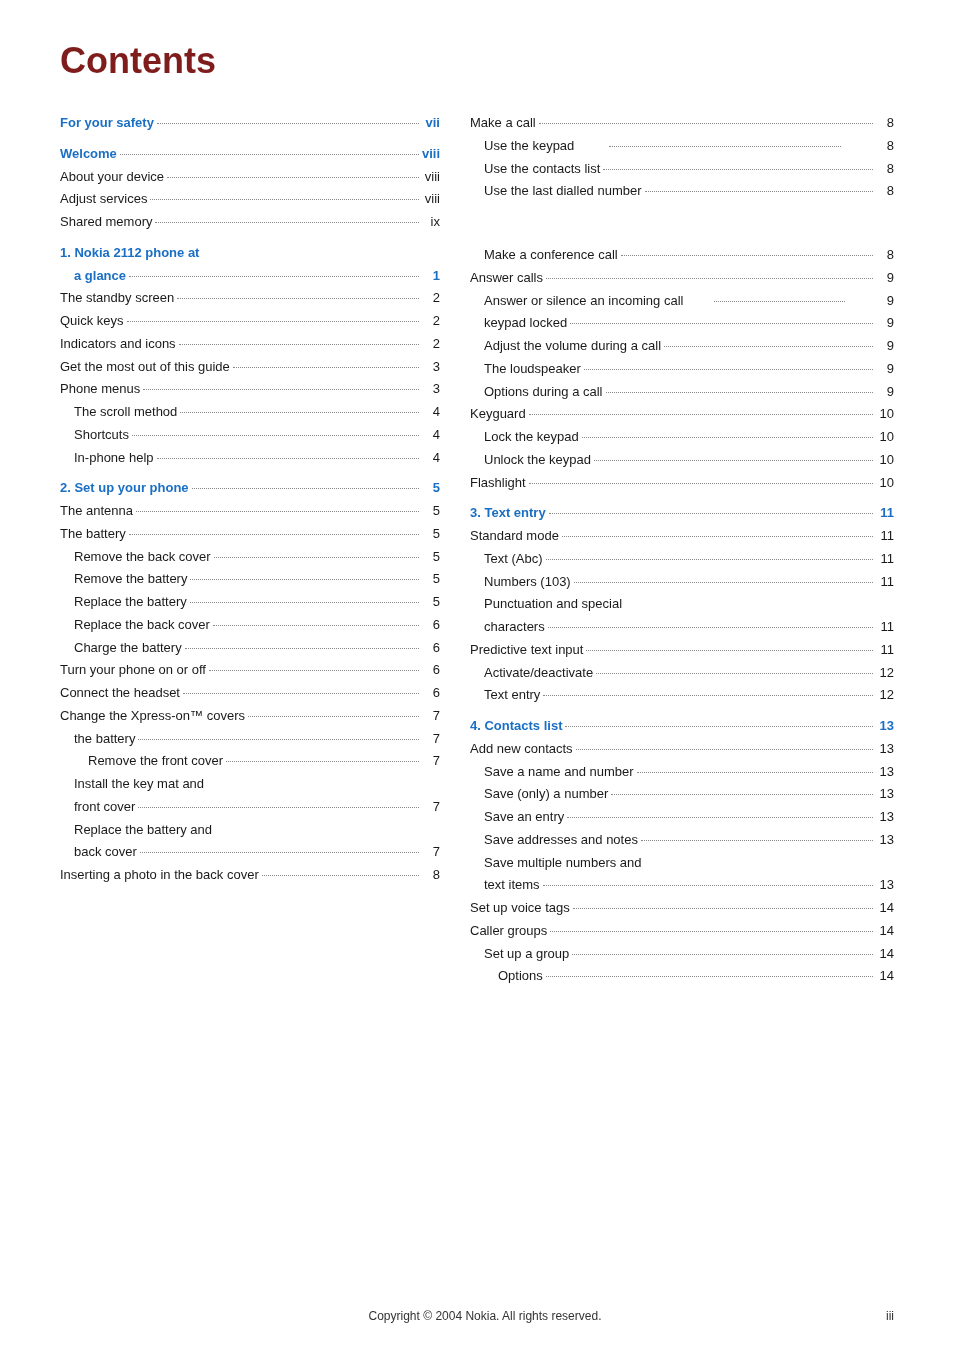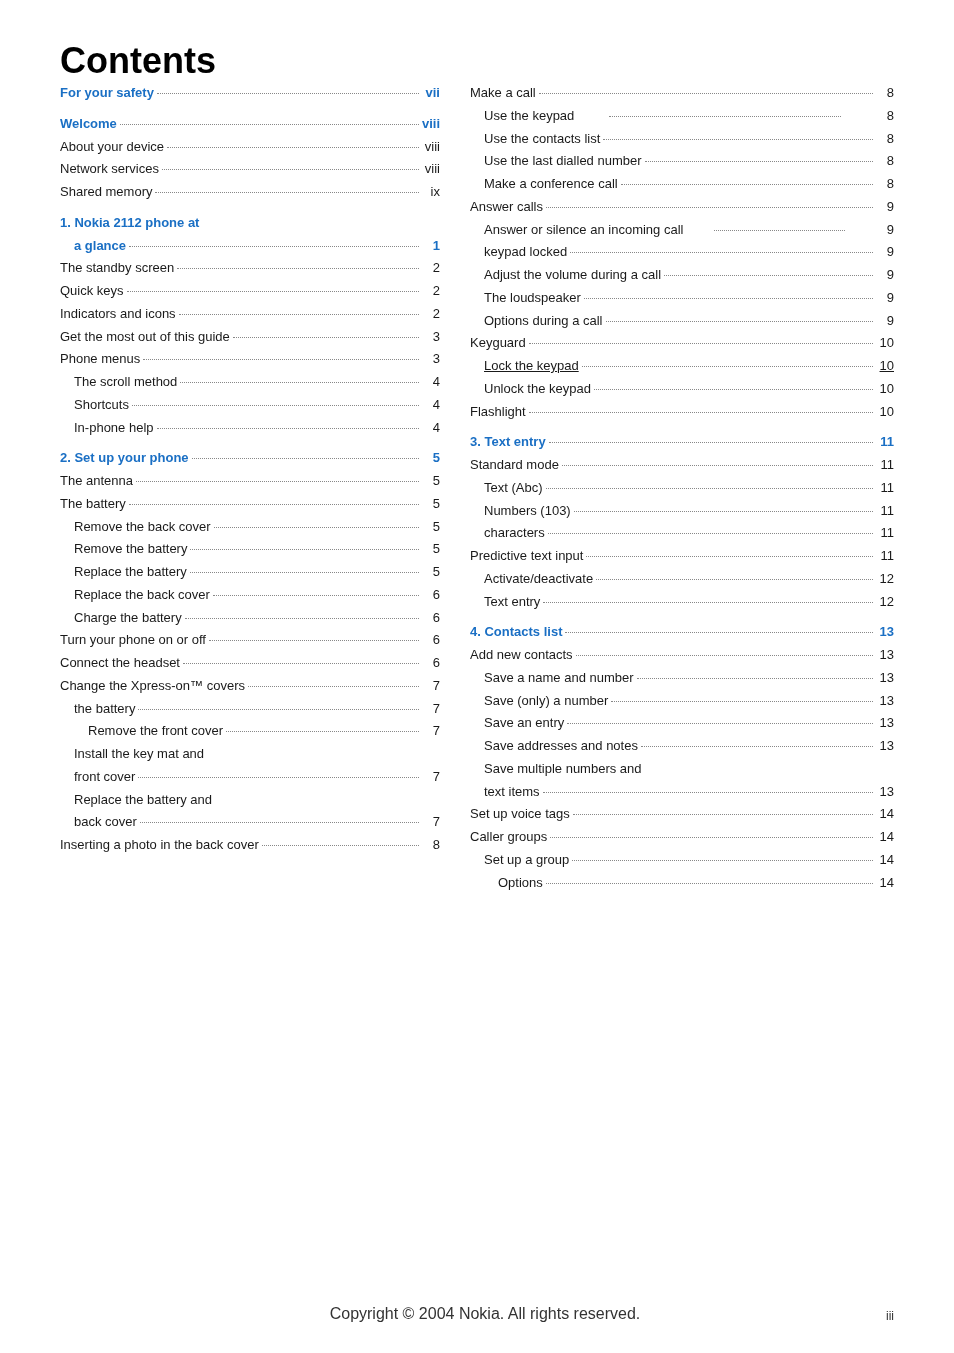--- a/index.html
+++ b/index.html
@@ -9,41 +9,42 @@
       font-size: 13px;
       color: #1a1a1a;
       width: 954px;
       min-height: 1353px;
       padding: 40px 60px 60px 60px;
       position: relative;
     }
     .page-title {
       font-size: 36px;
       font-weight: bold;
-      color: #000000;
+      color: #7f1d1d;
+      margin-bottom: 30px;
       font-family: Arial, Helvetica, sans-serif;
     }
     .two-col {
       display: flex;
       gap: 30px;
     }
     .col-left {
       width: 380px;
       flex-shrink: 0;
     }
     .col-right {
       flex: 1;
     }
     .footer {
       position: absolute;
       bottom: 30px;
       left: 16px;
       right: 0;
       text-align: center;
-      font-size: 16px;
+      font-size: 12px;
       color: #333;
     }
     .footer-right {
       position: absolute;
       bottom: 30px;
       right: 60px;
       font-size: 12px;
       color: #333;
     }
     
@@ -89,21 +90,21 @@
         <span class="entry-label blue-bold">Welcome</span>
         <span class="leader"></span>
         <span class="entry-page blue-bold">viii</span>
       </div>
       <div class="leader-row">
         <span class="entry-label">About your device</span>
         <span class="leader"></span>
         <span class="entry-page">viii</span>
       </div>
       <div class="leader-row">
-        <span class="entry-label">Network services</span>
+        <span class="entry-label">Adjust services</span>
         <span class="leader"></span>
         <span class="entry-page">viii</span>
       </div>
       <div class="leader-row">
         <span class="entry-label">Shared memory</span>
         <span class="leader"></span>
         <span class="entry-page">ix</span>
       </div>
       <div class="section-gap"></div>
       <div class="leader-row">
@@ -256,21 +257,21 @@
       <div class="leader-row" style="padding-left: 14px;">
         <span class="entry-label">Use the contacts list</span>
         <span class="leader"></span>
         <span class="entry-page">8</span>
       </div>
       <div class="leader-row" style="padding-left: 14px;">
         <span class="entry-label">Use the last dialled number</span>
         <span class="leader"></span>
         <span class="entry-page">8</span>
       </div>
-      <div class="leader-row" style="padding-left: 14px;">
+      <div class="leader-row" style="padding-left: 14px; margin-top: 41px;">
         <span class="entry-label">Make a conference call</span>
         <span class="leader"></span>
         <span class="entry-page">8</span>
       </div>
       <div class="leader-row">
         <span class="entry-label">Answer calls</span>
         <span class="leader"></span>
         <span class="entry-page">9</span>
       </div>
       <div class="leader-row" style="padding-left: 14px; gap: 28px;">
@@ -296,21 +297,21 @@
       <div class="leader-row" style="padding-left: 14px;">
         <span class="entry-label">Options during a call</span>
         <span class="leader"></span>
         <span class="entry-page">9</span>
       </div>
       <div class="leader-row">
         <span class="entry-label">Keyguard</span>
         <span class="leader"></span>
         <span class="entry-page">10</span>
       </div>
-      <div class="leader-row" style="padding-left: 14px; text-decoration: underline;">
+      <div class="leader-row" style="padding-left: 14px;">
         <span class="entry-label">Lock the keypad</span>
         <span class="leader"></span>
         <span class="entry-page">10</span>
       </div>
       <div class="leader-row" style="padding-left: 14px;">
         <span class="entry-label">Unlock the keypad</span>
         <span class="leader"></span>
         <span class="entry-page">10</span>
       </div>
       <div class="leader-row">
@@ -331,20 +332,23 @@
       </div>
       <div class="leader-row" style="padding-left: 14px;">
         <span class="entry-label">Text (Abc)</span>
         <span class="leader"></span>
         <span class="entry-page">11</span>
       </div>
       <div class="leader-row" style="padding-left: 14px;">
         <span class="entry-label">Numbers (103)</span>
         <span class="leader"></span>
         <span class="entry-page">11</span>
+      </div>
+      <div class="leader-row" style="padding-left: 14px;">
+        <span class="entry-label">Punctuation and special</span>
       </div>
       <div class="leader-row" style="padding-left: 14px;">
         <span class="entry-label">characters</span>
         <span class="leader"></span>
         <span class="entry-page">11</span>
       </div>
       <div class="leader-row">
         <span class="entry-label">Predictive text input</span>
         <span class="leader"></span>
         <span class="entry-page">11</span>

